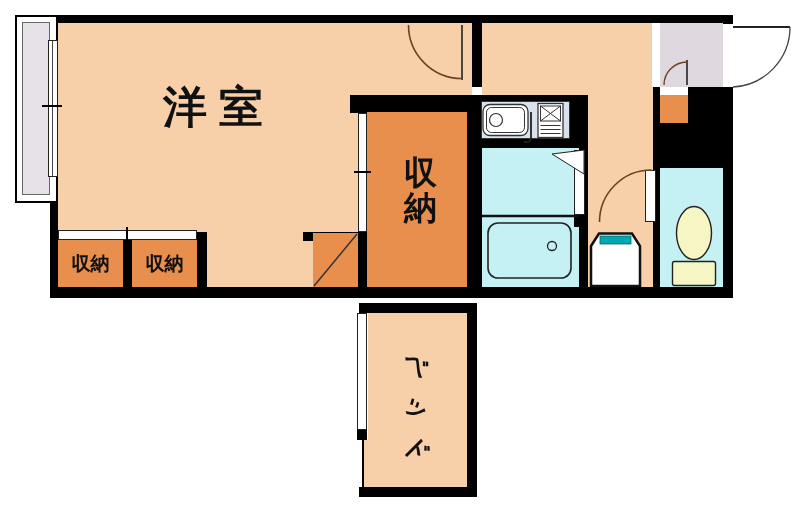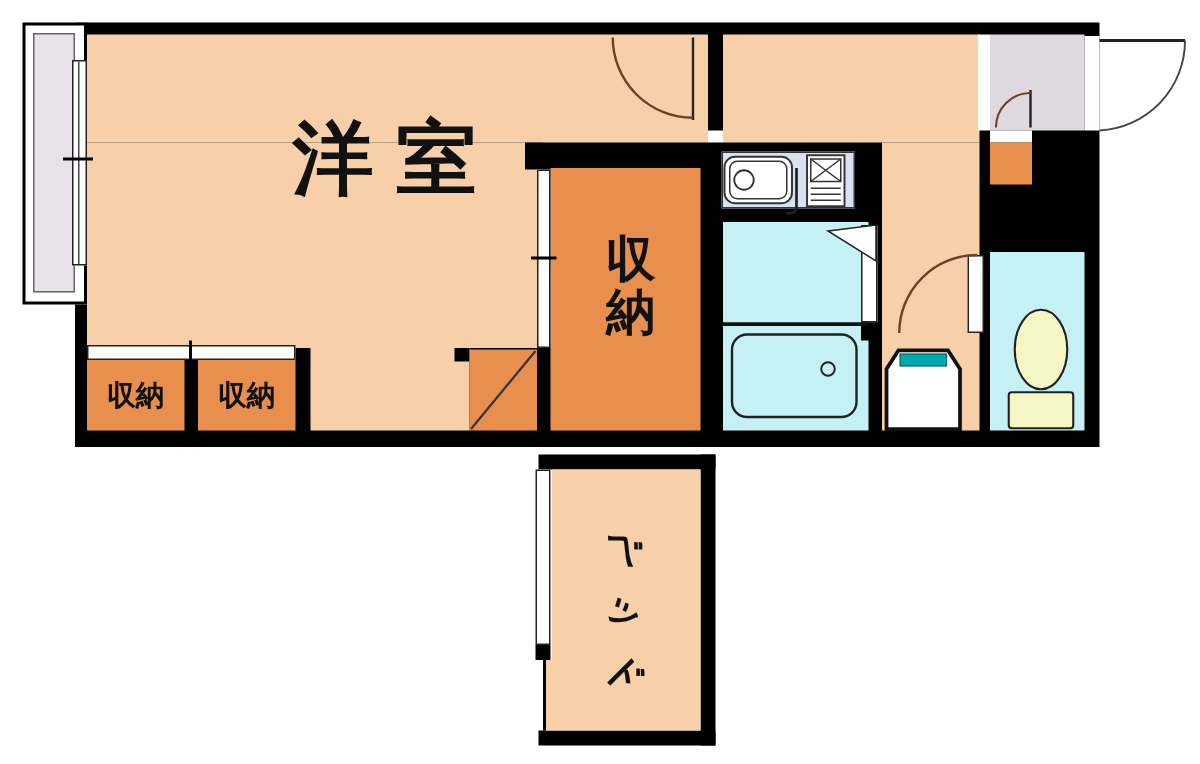--- a/index.html
+++ b/index.html
@@ -133,17 +133,17 @@
       <polygon points="591,246 599,233.5 632,233.5 640,246 640,286 591,286" fill="#fff" stroke="#111" stroke-width="2.5"></polygon>
       <rect x="600" y="236" width="31" height="8" fill="var(--c-teal,#00A9B0)" stroke="#066" stroke-width="0.8"></rect>
     </g>
 
     <g>
       <rect x="672.5" y="261.5" width="43" height="24" rx="2" fill="var(--c-fixture_yellow,#F6F6C5)" stroke="#222" stroke-width="1.4"></rect>
       <ellipse cx="694" cy="233" rx="17.5" ry="26.5" fill="var(--c-fixture_yellow,#F6F6C5)" stroke="#222" stroke-width="1.4"></ellipse>
     </g>
   </svg>
 
-  <div class="abs label" style="left:108px;top:84px;width:210px;text-align:right;font-size:54px;line-height:45px;">
+  <div class="abs label" style="left:108px;top:84px;width:210px;text-align:center;font-size:44px;line-height:45px;">
     <div>洋 室</div>
   </div>
 
 </div>
 
 </body></html>

